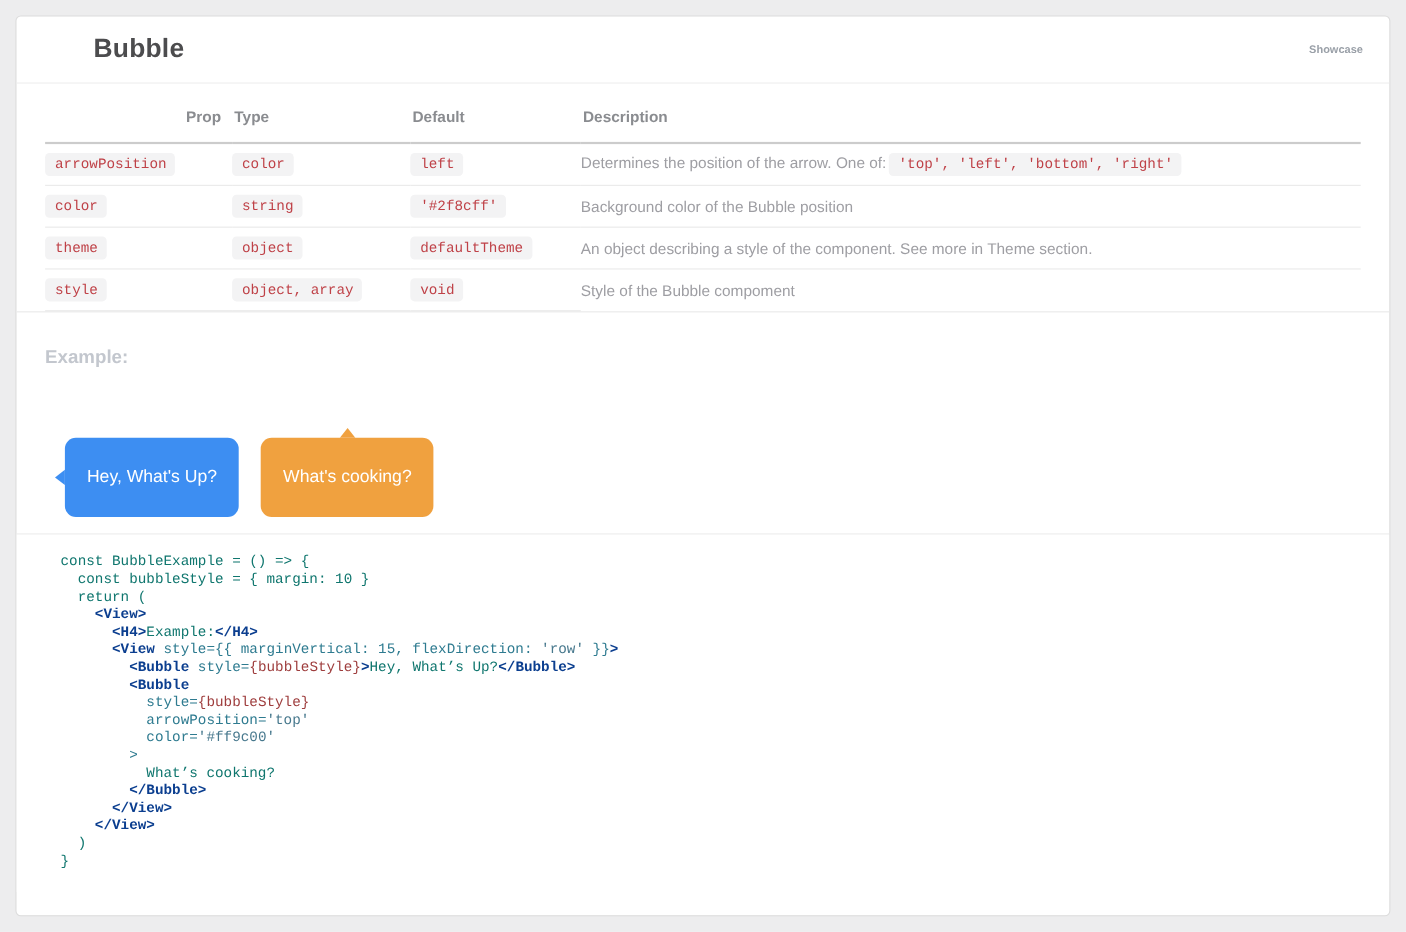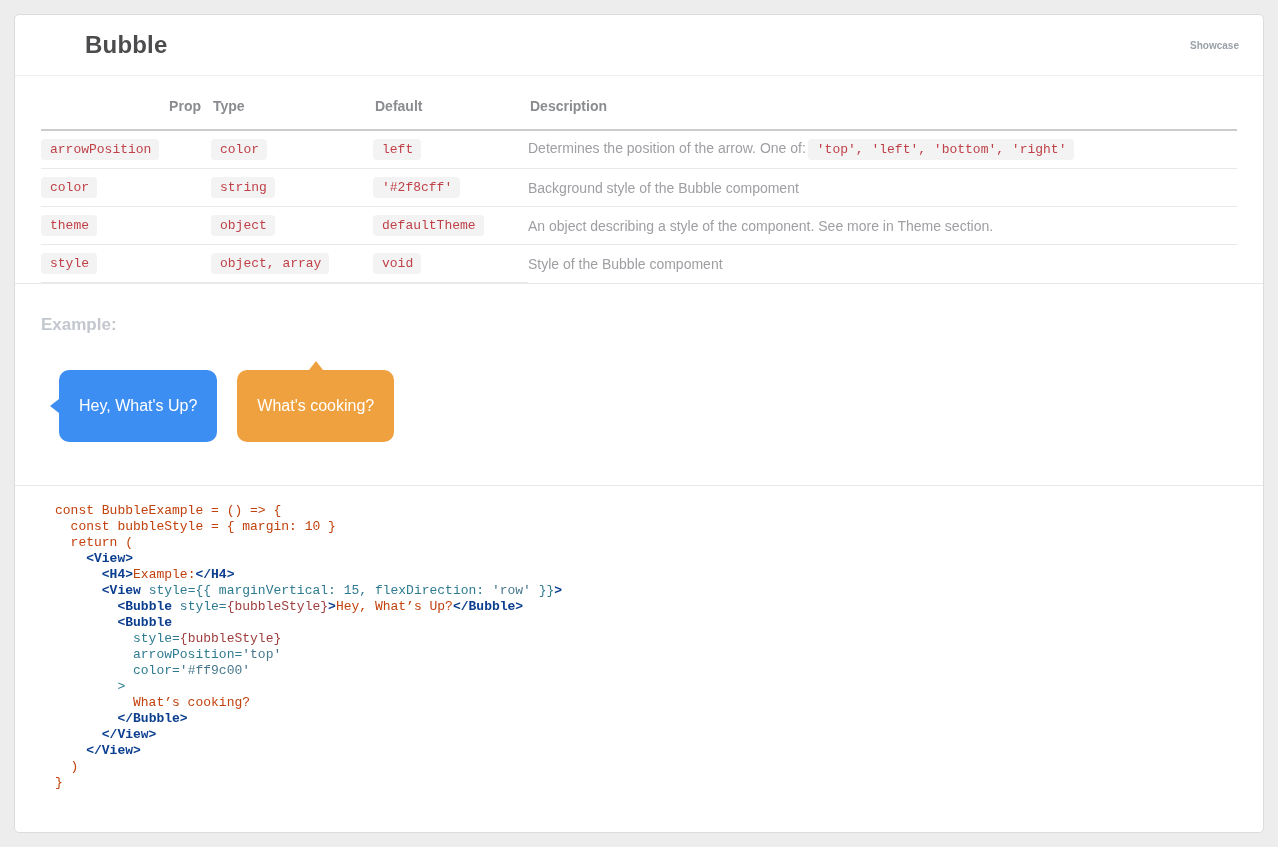--- a/index.html
+++ b/index.html
@@ -103,20 +103,21 @@
     padding-left: 18px;
   }
   .bubble {
     position: relative;
     border-radius: 10px;
     color: #ffffff;
     font-size: 16px;
     padding: 27px 20px;
     white-space: nowrap;
     text-align: center;
+    margin-top: 28px;
   }
   .bubble + .bubble { margin-left: 20px; }
   .bubble .arrow { position: absolute; width: 0; height: 0; }
   .bubble-arrow-left .arrow {
     left: -9px; top: 50%;
     transform: translateY(-50%);
     border-top: 7px solid transparent;
     border-bottom: 7px solid transparent;
     border-right-width: 9px;
     border-right-style: solid;
@@ -134,21 +135,21 @@
     padding: 17px 26px 20px 40px;
     background: #ffffff;
   }
   .code-pre {
     font-family: "Liberation Mono", "DejaVu Sans Mono", monospace;
     font-size: 13px;
     line-height: 16px;
     color: #333333;
     white-space: pre;
   }
-  .tok-p { color: #c2410c; }
+  .tok-p { color: #0f766e; }
   .tok-t { color: var(--tok-tag); font-weight: bold; }
   .tok-a { color: var(--tok-attr); }
   .tok-s { color: var(--tok-str); }
   .tok-e { color: var(--tok-expr); }
 </style>
 </head>
 <body>
 
 <div class="card">
 
@@ -171,21 +172,21 @@
           <tr>
             <td class="cell-prop"><span class="badge">arrowPosition</span></td>
             <td class="cell-type"><span class="badge">color</span></td>
             <td class="cell-default"><span class="badge">left</span></td>
             <td class="cell-desc"><span class="desc-text">Determines the position of the arrow. One of:</span><span class="badge">'top', 'left', 'bottom', 'right'</span></td>
           </tr>
           <tr>
             <td class="cell-prop"><span class="badge">color</span></td>
             <td class="cell-type"><span class="badge">string</span></td>
             <td class="cell-default"><span class="badge">'#2f8cff'</span></td>
-            <td class="cell-desc"><span class="desc-text">Background style of the Bubble compoment</span></td>
+            <td class="cell-desc"><span class="desc-text">Background color of the Bubble position</span></td>
           </tr>
           <tr>
             <td class="cell-prop"><span class="badge">theme</span></td>
             <td class="cell-type"><span class="badge">object</span></td>
             <td class="cell-default"><span class="badge">defaultTheme</span></td>
             <td class="cell-desc"><span class="desc-text">An object describing a style of the component. See more in Theme section.</span></td>
           </tr>
           <tr>
             <td class="cell-prop"><span class="badge">style</span></td>
             <td class="cell-type"><span class="badge">object, array</span></td>

